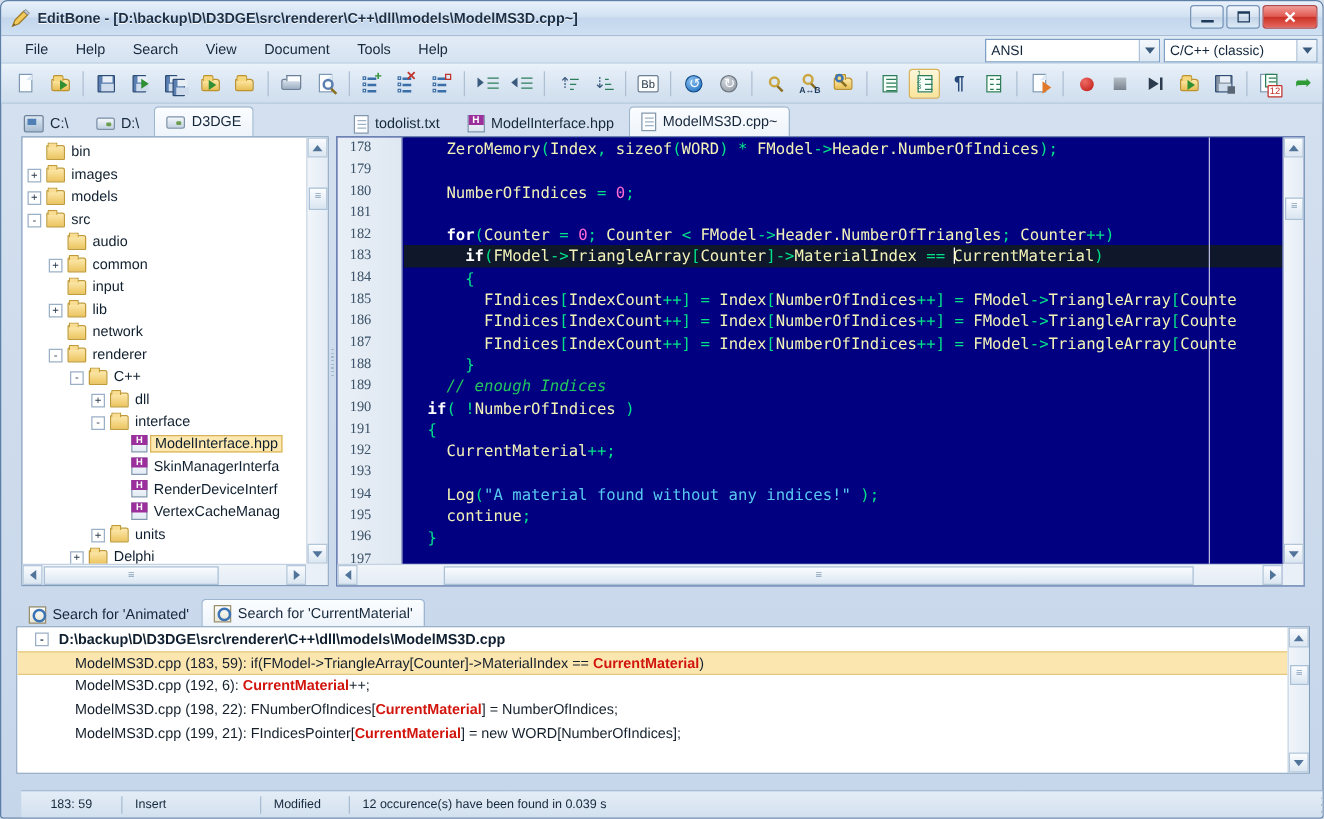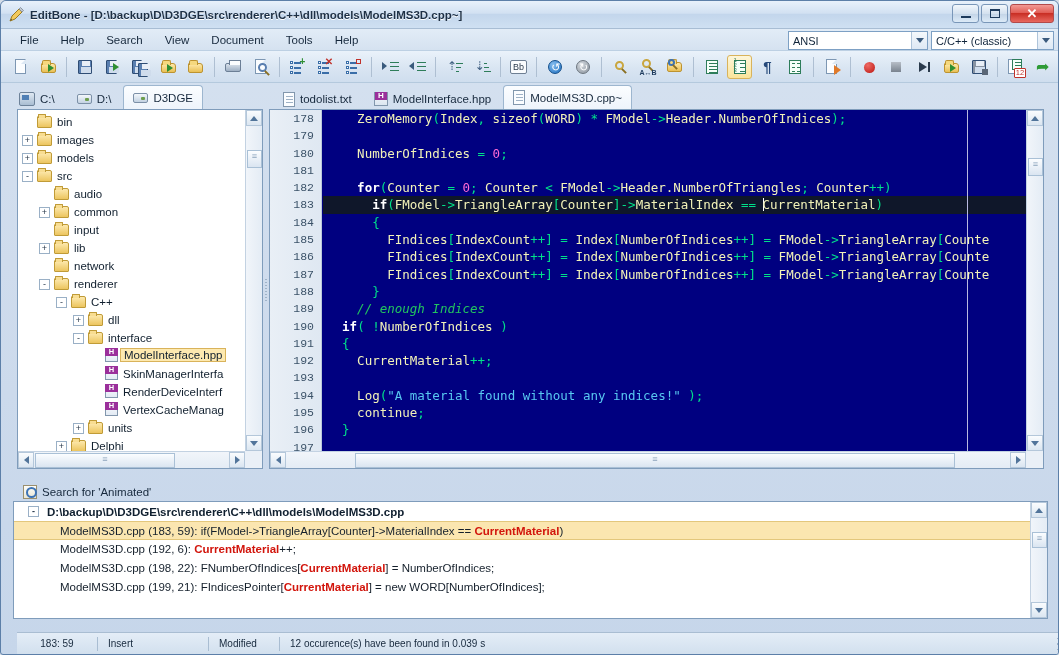--- a/index.html
+++ b/index.html
@@ -221,22 +221,22 @@
                       background:repeating-linear-gradient(to bottom,#9fb3c8 0 1px,transparent 1px 3px); }
 
   
   #editor-panel { left: 268px; top: 108px; width: 775px; height: 360px; background:#000080; }
   .gutter {
     position:absolute; left:0; top:0; width:52px; bottom:0;
     background: linear-gradient(to right,#e9eff6,#dfe8f2);
     border-right:1px solid #b9c9da;
   }
   .gutter .ln {
-    height:17.3px; line-height:17.3px; text-align:right; padding-right:7px;
-    font-family:Liberation Mono, monospace; font-size:11.5px; color:#3b5268;
+    height:17.3px; line-height:17.3px; text-align:right; padding-right:24px;
+    font-family:Liberation Serif, serif; font-size:11.5px; color:#3b5268;
   }
   .code {
     position:absolute; left:53px; top:0; right:17px; bottom:17px; overflow:hidden;
     background:#000080;
     font-family:"DejaVu Sans Mono", monospace; font-size:12.5px;
     white-space: pre;
   }
   .cline { height:17.3px; line-height:17.3px; padding-left:4px; color:#e8e8c0; }
   .cline.cur { background:#0f172a; }
   .marginline { position:absolute; top:0; bottom:17px; left:697px; width:1px; background:#b9b9e0; }
@@ -797,20 +797,24 @@
         </div>
     </div>
     <div class="corner"></div>
   </div>
 
   <div id="results-tabs">
     <div class="rtab">
       <span class="srchico"></span>
       <span>Search for 'Animated'</span>
     </div>
+    <div class="rtab sel">
+      <span class="srchico"></span>
+      <span>Search for 'CurrentMaterial'</span>
+    </div>
   </div>
 
   <div class="panel" id="results-panel">
     <div class="rlist">
       <div class="rhead">
         <span class="exp" style="margin-left:8px;margin-right:8px;">-</span>
         <span>D:\backup\D\D3DGE\src\renderer\C++\dll\models\ModelMS3D.cpp</span>
       </div>
       <div id="result-rows">
           <div class="rrow hl"><span>ModelMS3D.cpp (183, 59):</span><span>     if(FModel-&gt;TriangleArray[Counter]-&gt;MaterialIndex == </span><span class="hit">CurrentMaterial</span><span>)</span></div>

